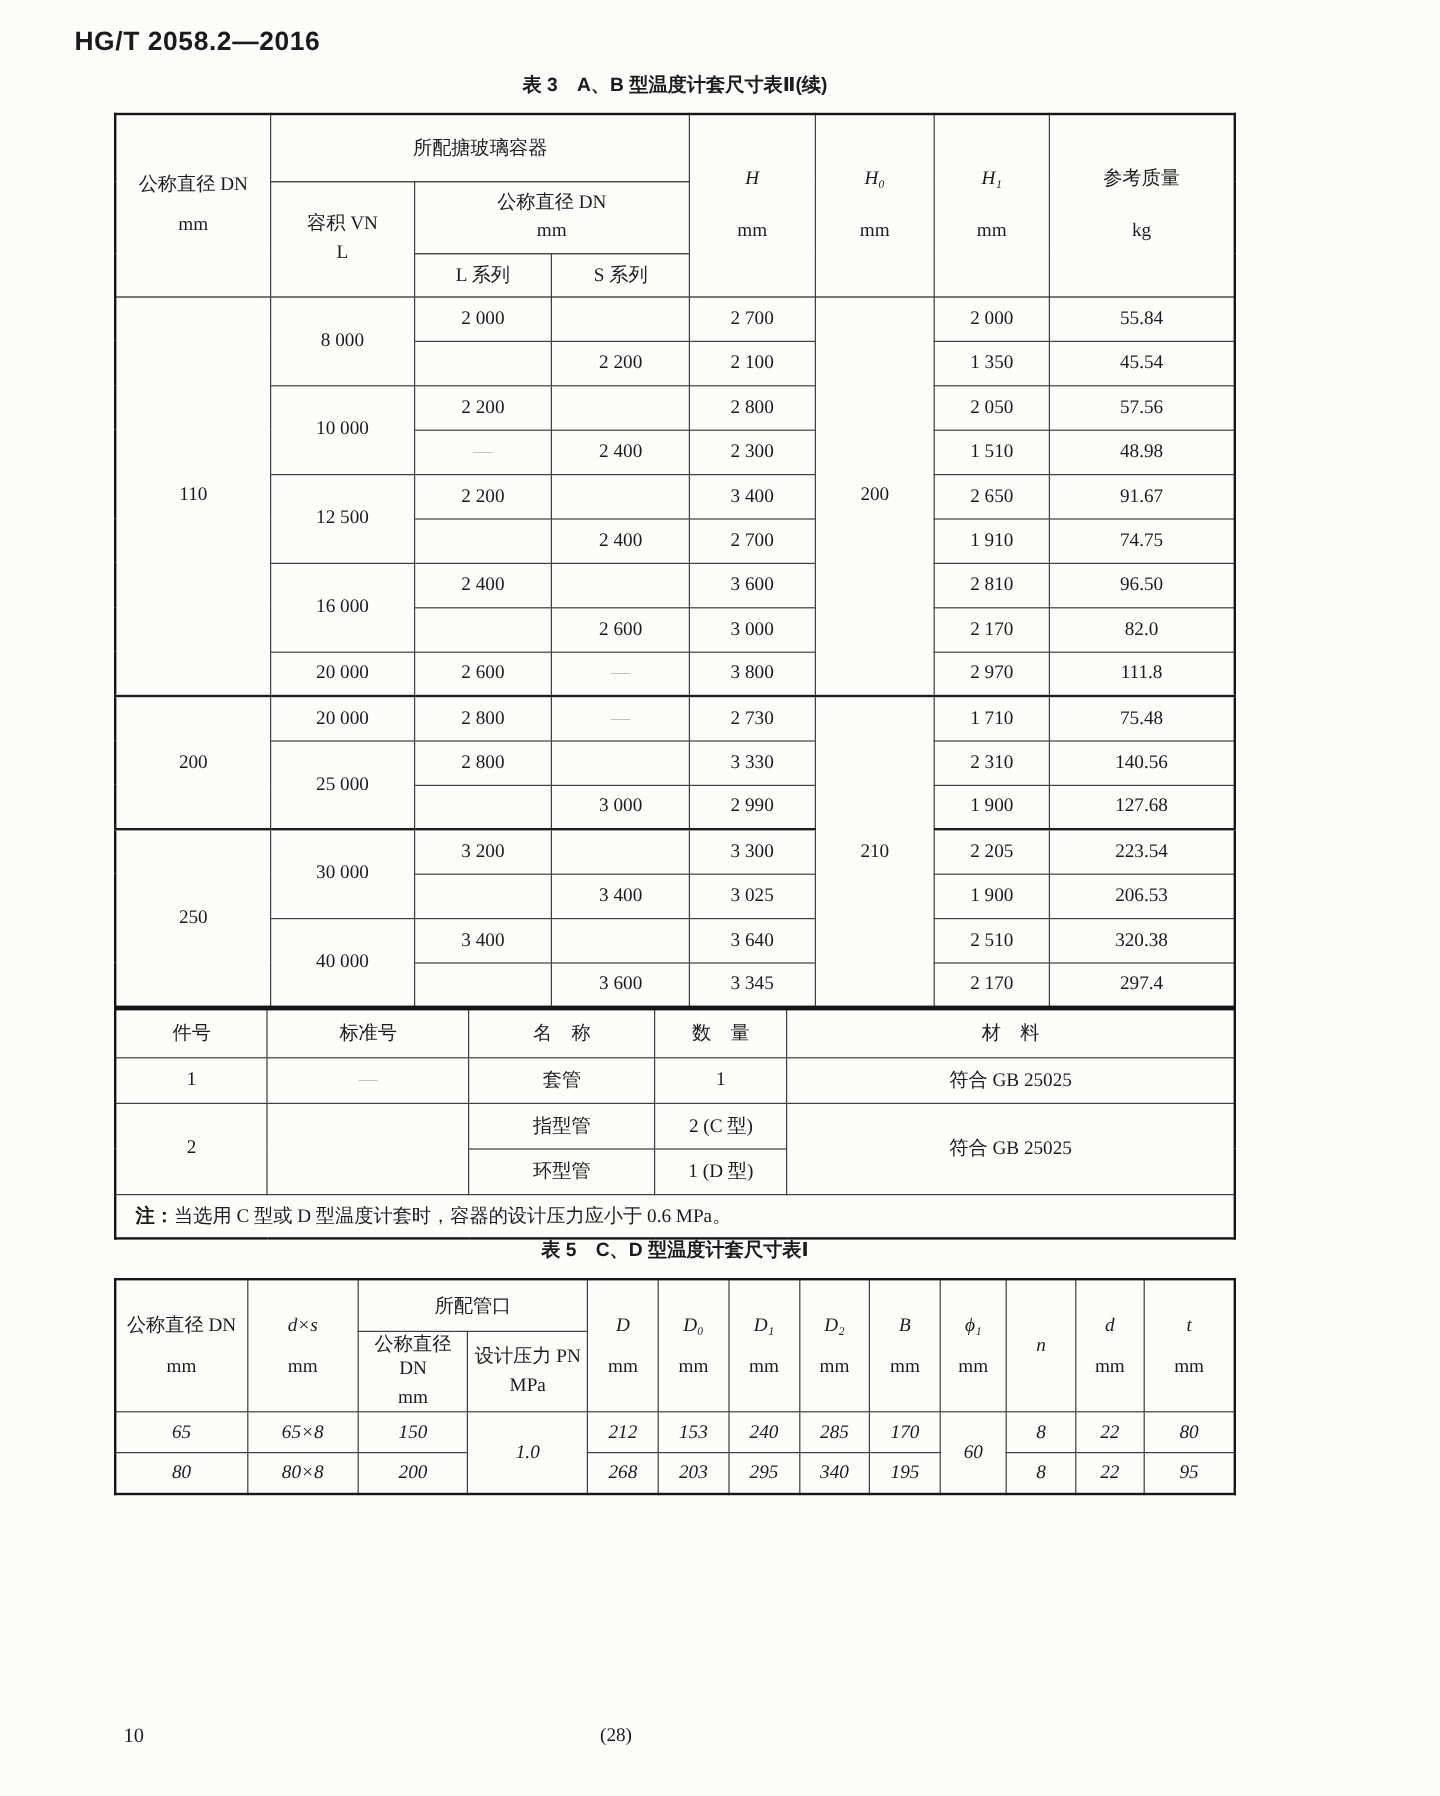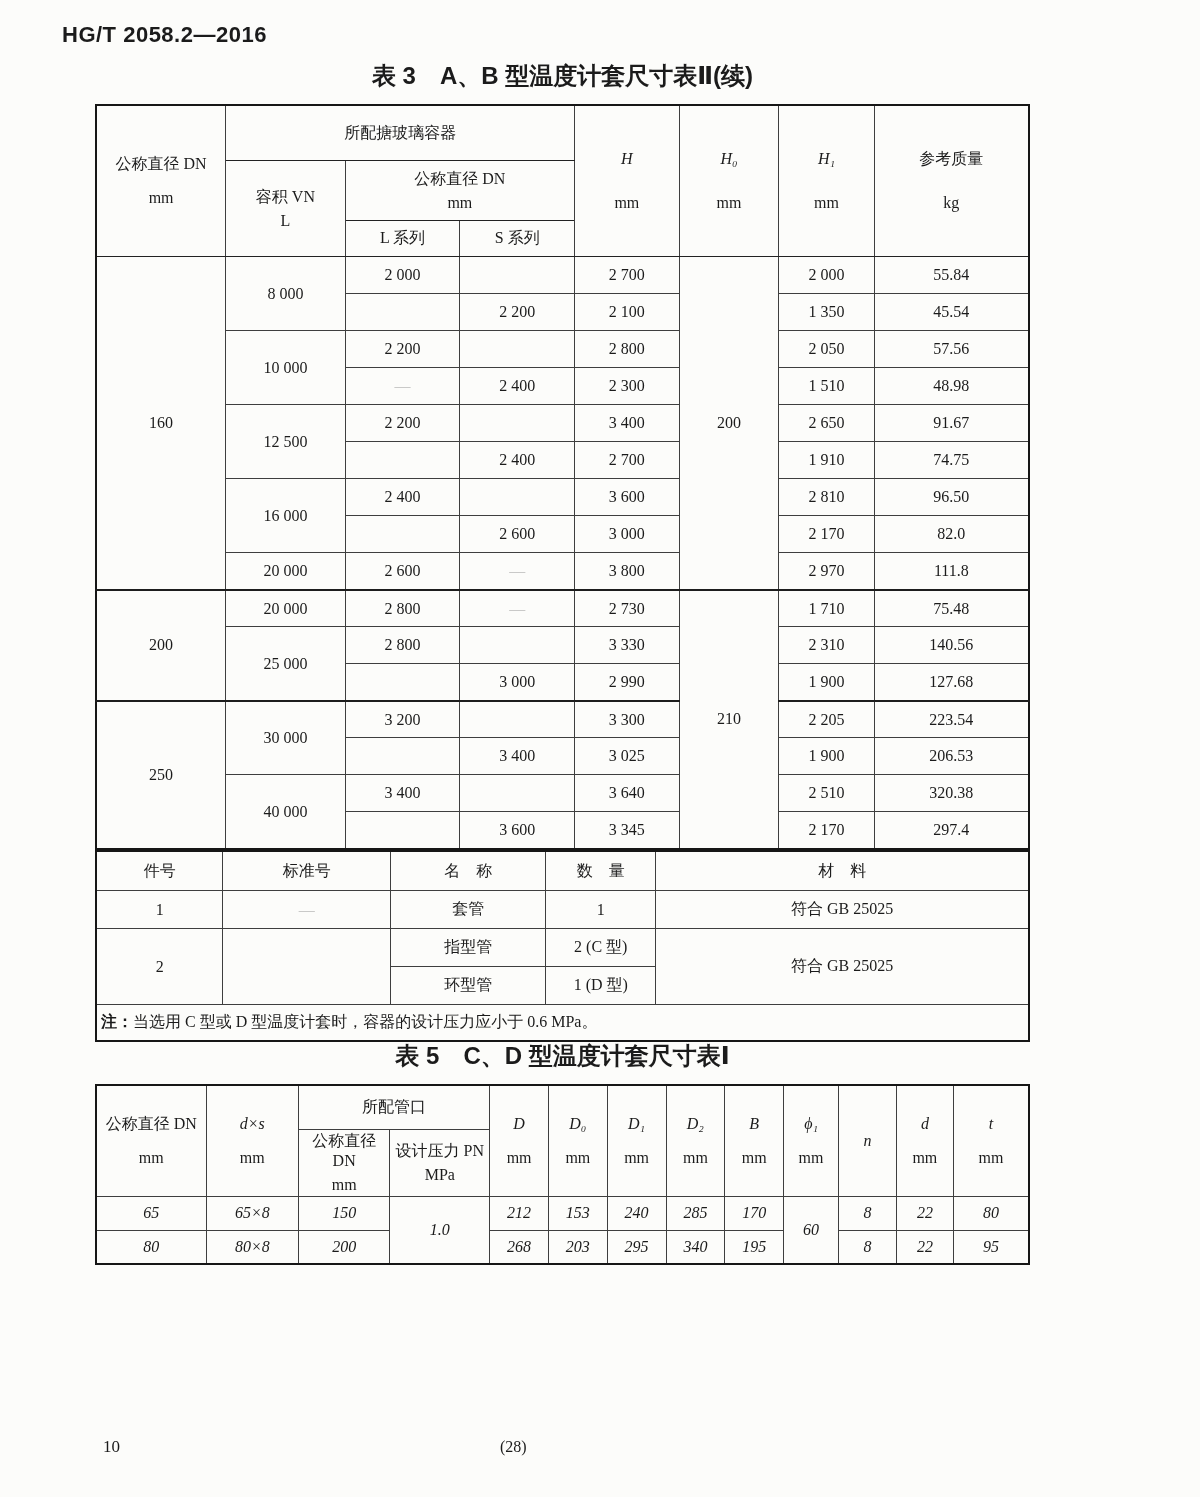--- a/index.html
+++ b/index.html
@@ -14,21 +14,21 @@
   }
   .doc-num {
     position:absolute; top:22px; left:62px;
     font-family:"Liberation Sans","DejaVu Sans",sans-serif;
     font-weight:700; font-size:22px; letter-spacing:.5px;
   }
   .content { position:absolute; left:95px; top:62px; width:935px; }
   .tbl-title {
     text-align:center;
     font-family:"Liberation Sans","DejaVu Sans",sans-serif;
-    font-weight:700; font-size:24px;
+    font-weight:700; font-size:16px;
     margin:0 0 13px 0; line-height:1.2;
   }
   .mt1 { margin-top:28px; }
   .mt2 { }
   table { width:100%; border-collapse:collapse; table-layout:fixed; }
   .grid { border:2.5px solid #161616; }
   th, td {
     border:1px solid #3e3e3e;
     text-align:center; vertical-align:middle;
     font-weight:normal; font-size:16px;
@@ -45,21 +45,21 @@
   
   .t3 thead tr:nth-child(1) th { height:56px; }
   .t3 thead tr:nth-child(2) th { height:60px; }
   .t3 thead tr:nth-child(3) th { height:36px; }
   .t3 tbody td { height:37px; }
   .t3 thead th { border-bottom-width:1.5px; border-bottom-color:#222; }
   tr.gsep td { border-top:2px solid #1d1d1d; }
   
   .t4 thead th { height:40px;margin-top:18px; }
   .t4 tbody td { height:38px; }
-  .t4 .note-cell { text-align:left; padding:7px 4px; height:34px; }
+  .t4 .note-cell { text-align:left; padding:7px 16px; height:34px; }
   .note-label { font-weight:700; }
   
   .t5 thead tr:nth-child(1) th { height:44px; }
   .t5 thead tr:nth-child(2) th { height:62px; }
   .t5 tbody td { height:34px;font-style:italic; }
   
   .pg-left  { position:absolute; left:103px; top:1437px; font-size:17px; }
   .pg-center{ position:absolute; left:500px; top:1438px; width:120px; text-align:left; font-size:16px; }
 </style>
 </head>
@@ -116,21 +116,21 @@
           <div class="hl u">mm</div>
         </th>
       </tr>
       <tr>
         <th>L 系列</th>
         <th>S 系列</th>
       </tr>
     </thead>
     <tbody>
       <tr>
-        <td rowspan="9">160</td>
+        <td rowspan="9">110</td>
         <td rowspan="2">8 000</td>
         <td>2 000</td>
         <td></td>
         <td>2 700</td>
         <td rowspan="9">200</td>
         <td>2 000</td>
         <td>55.84</td>
       </tr>
       <tr>
         <td></td>

